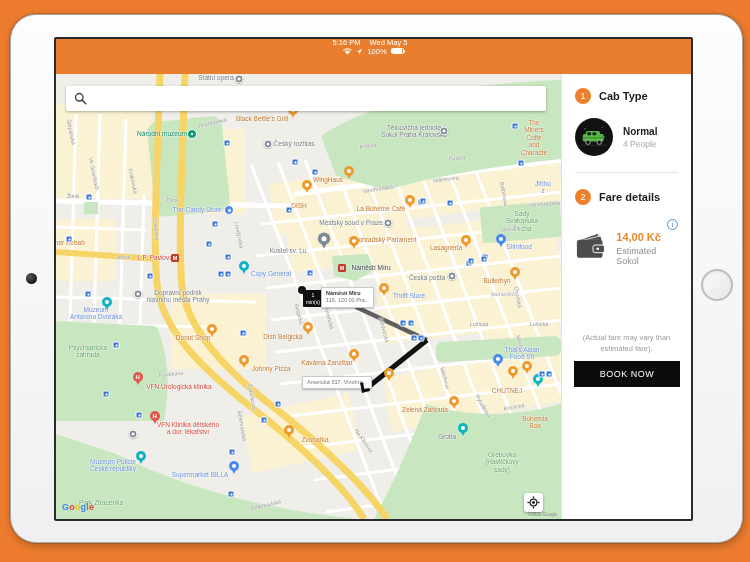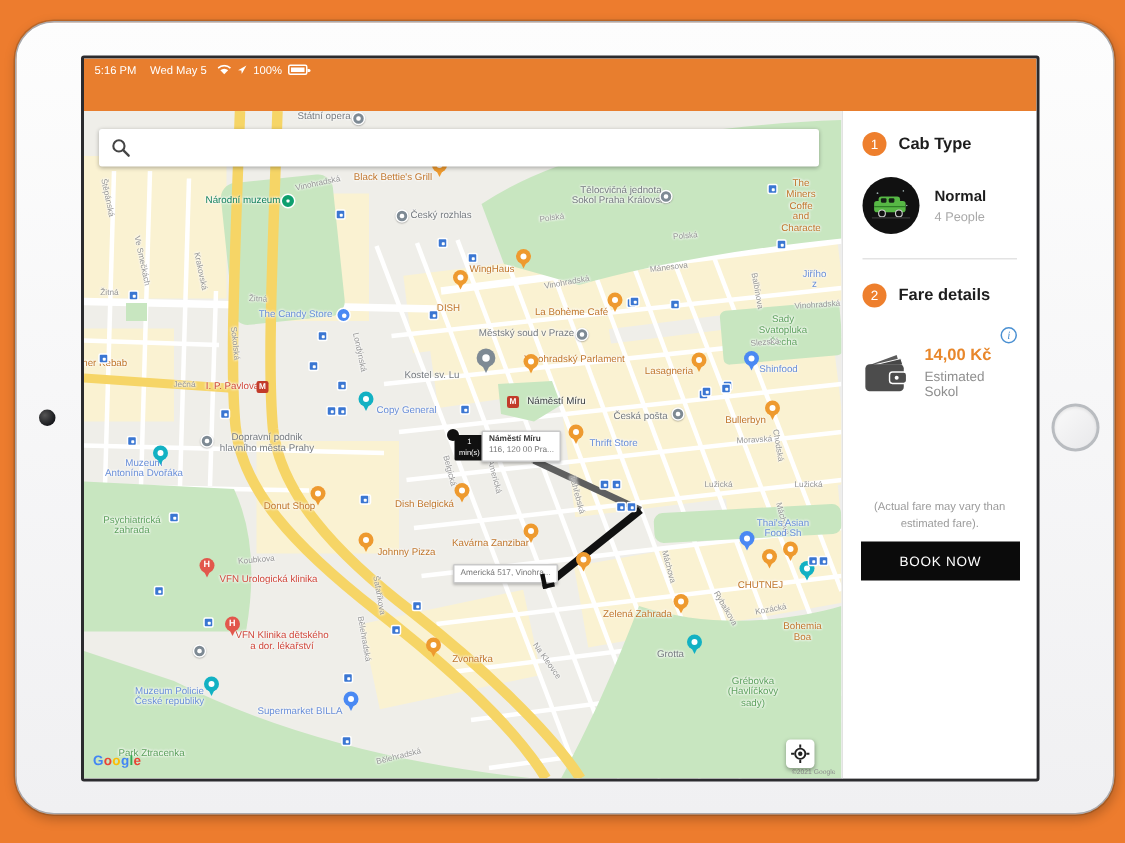--- a/index.html
+++ b/index.html
@@ -13,21 +13,21 @@
     box-shadow:0 0 0 1px rgba(110,70,30,.35), 1px 3px 8px rgba(0,0,0,.25), inset 0 1px 1px #fff; }
   .camera { position:absolute; left:15px; top:258px; width:11px; height:11px; border-radius:50%;
     background:radial-gradient(circle at 35% 35%, #555, #17181c 70%); }
   .home-btn { position:absolute; left:690px; top:254px; width:32px; height:32px; border-radius:50%;
     border:2px solid #b9bcc0; background:linear-gradient(135deg,#fafafa,#e8e8ea); box-shadow:inset 0 1px 2px rgba(0,0,0,.08); }
   .screen { position:absolute; left:43px; top:22px; width:639px; height:484px; background:#2b2b2e; padding:2px; border-radius:2px; }
   .screen-in { position:relative; width:635px; height:480px; background:#fff; overflow:hidden; }
 
   
   .hdr { position:absolute; left:0; top:0; width:635px; height:35px; background:#E87E2E; color:#fff; z-index:6; }
-  .statusbar { display:flex; justify-content:flex-start; align-items:center; height:13px; padding:2px 7px 0 7px; font-size:7.5px; }
+  .statusbar { display:flex; justify-content:center; align-items:center; height:13px; padding:2px 7px 0 7px; font-size:7.5px;flex-direction:column; }
   .sb-left span { margin-right:7px; }
   .sb-right { display:flex; align-items:center; gap:4px; }
   .navbar { position:relative; height:22px; }
   .back { position:absolute; left:10px; top:2px; width:18px; height:16px; cursor:pointer; }
   .nav-title { position:absolute; left:0; right:0; top:3px; text-align:center; font-size:10.5px; color:#fff; letter-spacing:.2px; }
   .batt { display:inline-block; width:13px; height:6.5px; border:1px solid #fff; border-radius:1.5px; position:relative; }
   .batt::before { content:""; position:absolute; left:.5px; top:.5px; bottom:.5px; width:9.5px; background:#fff; }
   .batt::after { content:""; position:absolute; right:-2.5px; top:1.5px; width:1.5px; height:2.5px; background:#fff; border-radius:0 1px 1px 0; }
 
   
@@ -99,21 +99,21 @@
   .step-num { width:16px; height:16px; border-radius:50%; background:#EE7F2D; color:#fff; font-size:9px; display:flex; align-items:center; justify-content:center; flex:none; }
   .step-title { font-size:11px; font-weight:bold; color:#1d1d1d; }
   .cab-row { display:flex; align-items:center; gap:10px; margin:2px 0 16px 0; cursor:pointer; }
   .cab-icon { width:38px; height:38px; border-radius:50%; background:#111; flex:none; display:flex; align-items:center; justify-content:center; }
   .cab-name { font-size:10px; font-weight:bold; color:#1d1d1d; }
   .cab-cap { font-size:8.5px; color:#a9a9a9; margin-top:2px; }
   .divider { border:none; border-top:1px solid #e3e3e3; margin:0 0 16px 0; }
   .info-row { text-align:right; height:14px; margin-top:-6px; }
   .info-ic { display:inline-block; width:11px; height:11px; border:1px solid #4a90d2; border-radius:50%; color:#4a90d2;
     font-size:7.5px; line-height:9px; text-align:center; font-family:"Liberation Serif",serif; font-style:italic; cursor:pointer; }
-  .fare-row { display:flex; align-items:center; gap:9px; margin-top:4px; }
+  .fare-row { display:flex; align-items:flex-start; gap:9px; margin-top:4px; }
   .fare-amt { font-size:11px; font-weight:bold; color:#E8872B; }
   .fare-lbl { font-size:9px; color:#8f8f8f; margin-top:3px; }
   .note { position:absolute; left:10px; right:10px; top:258px; text-align:center; font-size:7.5px; color:#9b9b9b; line-height:1.5; white-space:pre-line; }
   .book { position:absolute; left:12px; top:287px; width:106px; height:26px; background:#0b0b0b; color:#fff; border:none;
     font-size:9px; font-family:"Liberation Sans",sans-serif; letter-spacing:.5px; cursor:pointer; }
 </style>
 </head>
 <body>
 
 <div class="frame">

